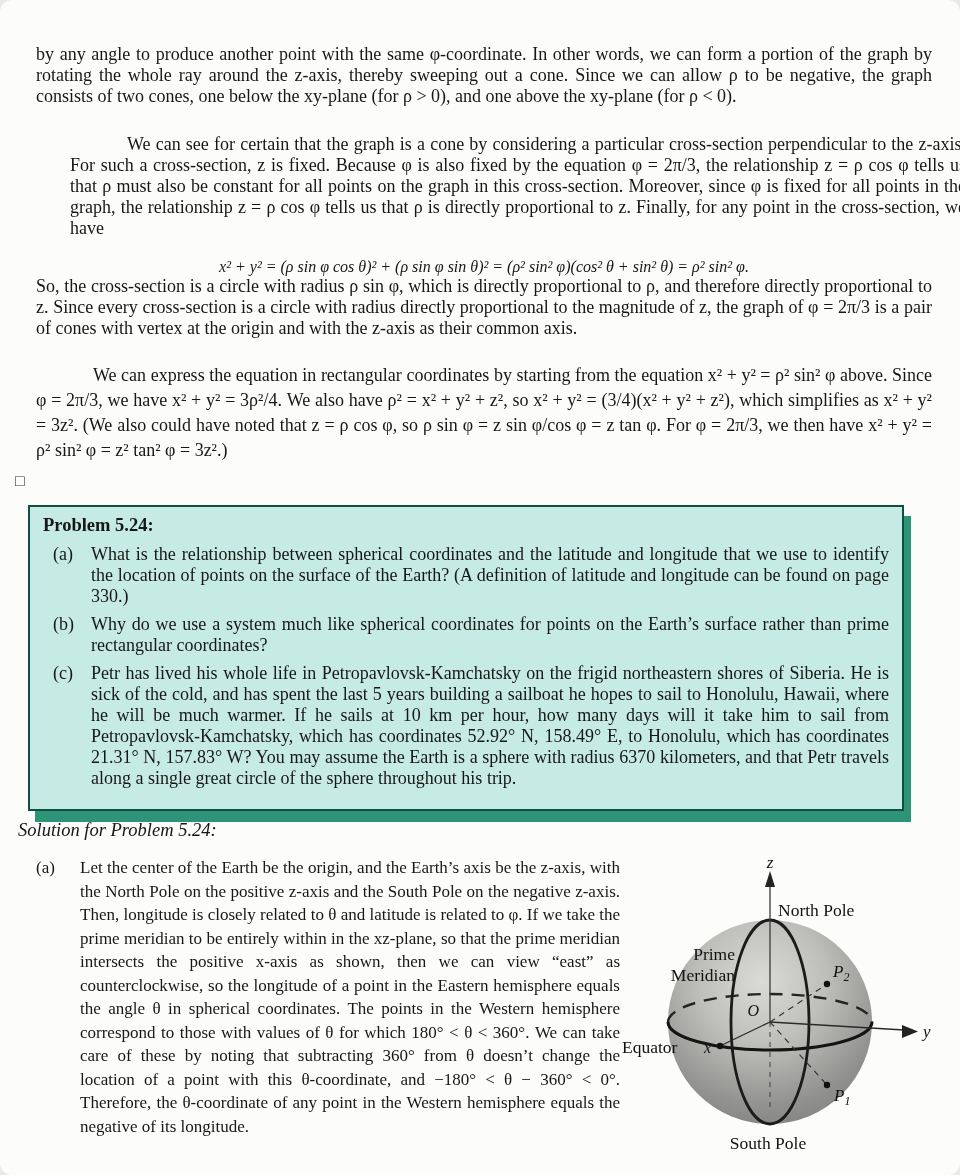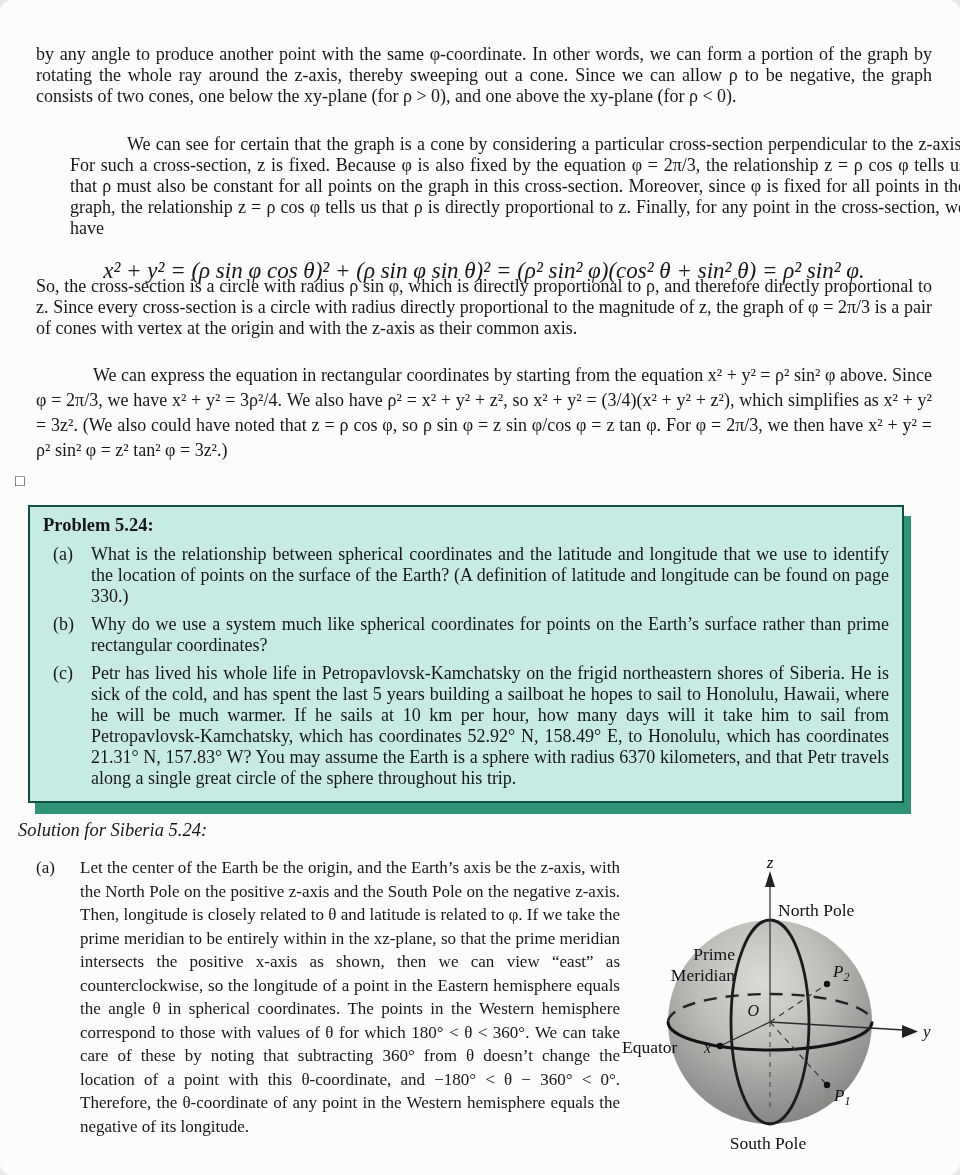--- a/index.html
+++ b/index.html
@@ -13,34 +13,34 @@
   }
   .body-par {
     position:absolute; left:36px; width:896px;
     font-size:18px; line-height:21px; text-align:justify;
   }
   .indent { text-indent:57px; }
   .p1 { top:44px; }
   .p2 { top:134px;margin-left:34px; }
   .equation {
     position:absolute; top:258px; left:36px; width:896px;
-    text-align:center; font-style:italic; font-size:23px;
+    text-align:center; font-style:italic; font-size:16px;
   }
   .p3 { top:276px; }
   .p4 { top:363px; line-height:25px; }
   .qed {
     position:absolute; top:472px; left:15px;
     font-size:16px; color:#333;
   }
   .problem-box {
     position:absolute; top:505px; left:28px; width:876px;
     background:#c6ebe4;
     border:2px solid #0e5044;
     box-shadow:7px 11px 0 #2e9478;
-    padding:7px 13px 12px 13px;
+    padding:7px 13px 20px 13px;
   }
   .problem-title { font-weight:bold; font-size:18.5px; line-height:23px; }
   .problem-item {
     position:relative; margin:7px 0 0 8px; padding-left:40px;
     font-size:18px; line-height:21px; text-align:justify;
   }
   .problem-item .item-label { position:absolute; left:2px; top:0; }
   .solution-heading {
     position:absolute; top:820px; left:18px;
     font-style:italic; font-size:18.5px;
@@ -82,21 +82,21 @@
     <div class="problem-item">
       <span class="item-label">(b)</span>
       <span class="item-text">Why do we use a system much like spherical coordinates for points on the Earth’s surface rather than prime rectangular coordinates?</span>
     </div>
     <div class="problem-item">
       <span class="item-label">(c)</span>
       <span class="item-text">Petr has lived his whole life in Petropavlovsk-Kamchatsky on the frigid northeastern shores of Siberia. He is sick of the cold, and has spent the last 5 years building a sailboat he hopes to sail to Honolulu, Hawaii, where he will be much warmer. If he sails at 10 km per hour, how many days will it take him to sail from Petropavlovsk-Kamchatsky, which has coordinates 52.92° N, 158.49° E, to Honolulu, which has coordinates 21.31° N, 157.83° W? You may assume the Earth is a sphere with radius 6370 kilometers, and that Petr travels along a single great circle of the sphere throughout his trip.</span>
     </div>
   </div>
 
-  <div class="solution-heading">Solution for Siberia 5.24:</div>
+  <div class="solution-heading">Solution for Problem 5.24:</div>
 
   <div class="solution-block">
     <div class="solution-item">
       <span class="item-label">(a)</span>
       <span class="item-text">Let the center of the Earth be the origin, and the Earth’s axis be the z-axis, with the North Pole on the positive z-axis and the South Pole on the negative z-axis. Then, longitude is closely related to θ and latitude is related to φ. If we take the prime meridian to be entirely within in the xz-plane, so that the prime meridian intersects the positive x-axis as shown, then we can view “east” as counterclockwise, so the longitude of a point in the Eastern hemisphere equals the angle θ in spherical coordinates. The points in the Western hemisphere correspond to those with values of θ for which 180° &lt; θ &lt; 360°. We can take care of these by noting that subtracting 360° from θ doesn’t change the location of a point with this θ-coordinate, and −180° &lt; θ − 360° &lt; 0°. Therefore, the θ-coordinate of any point in the Western hemisphere equals the negative of its longitude.</span>
     </div>
   </div>
 
   <div class="figure">
     <svg width="350" height="316" viewBox="0 0 350 316">

